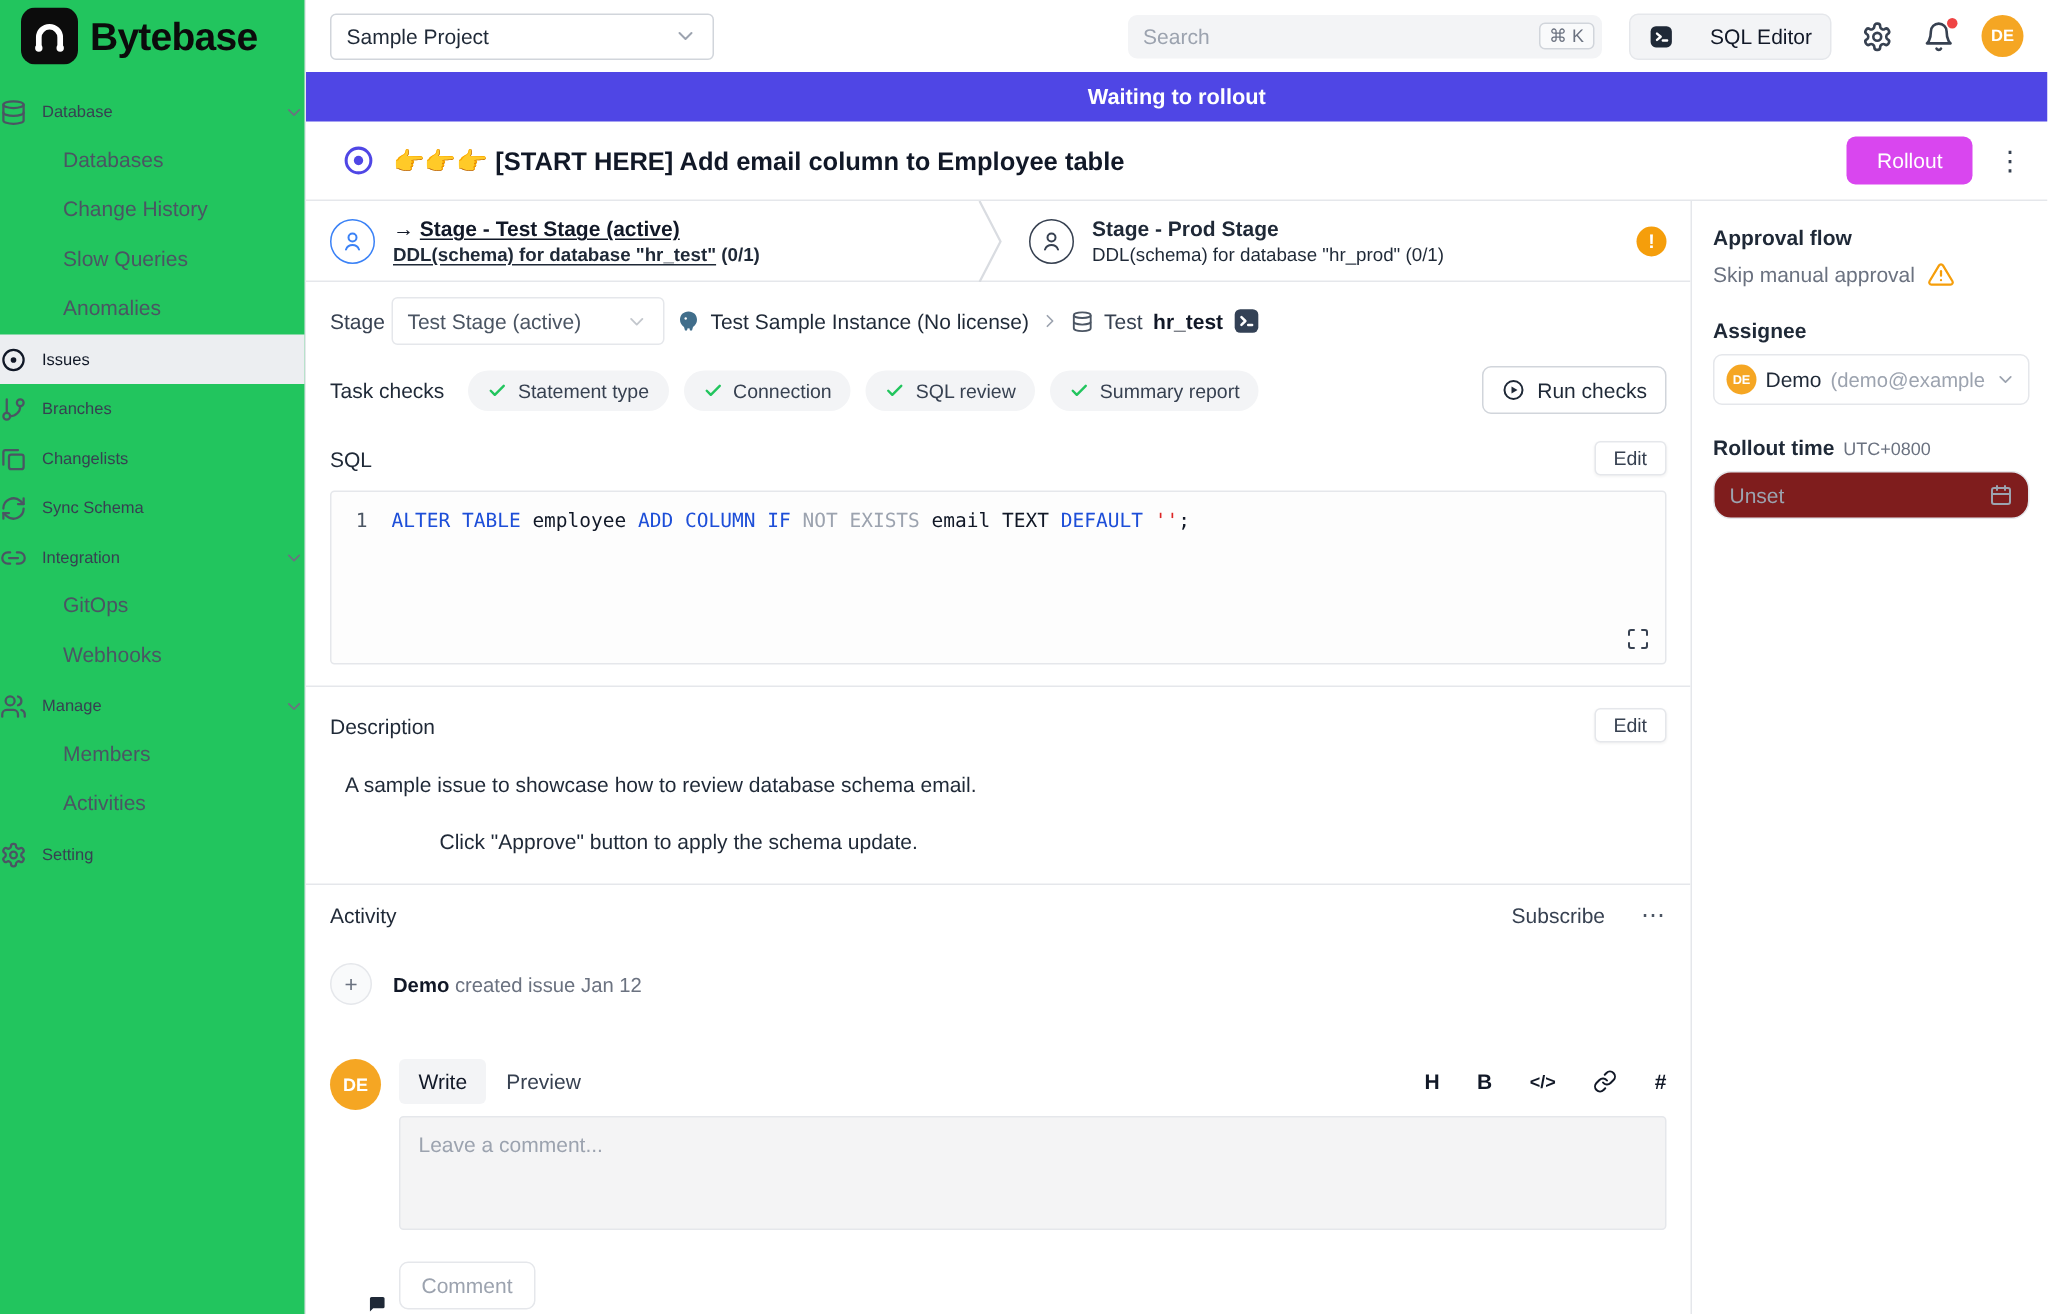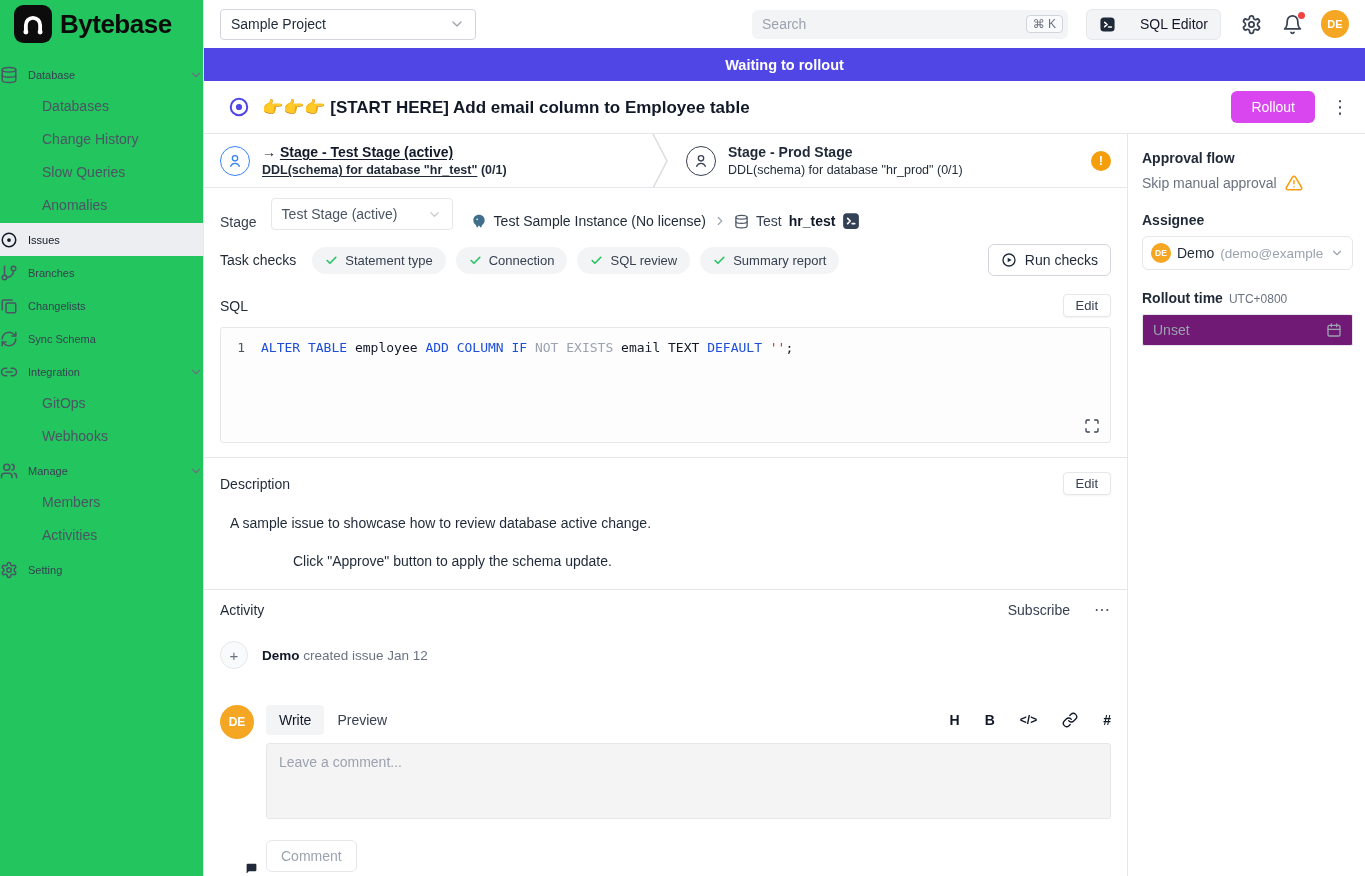--- a/index.html
+++ b/index.html
@@ -57,21 +57,21 @@
   .stage-l1 { font-size:14px; color:#111827; }
   .stage1 .stage-l1 { font-weight:700; }
   .stage2 .stage-l1 { font-weight:600; color:#1f2937; }
   .stage-l2 { font-size:12.5px; color:#1f2937; margin-top:3px; }
   .stage1 .stage-l2 { font-weight:700; }
   .u { text-decoration:underline; text-underline-offset:2px; }
   .warn-dot { margin-left:auto; width:20px; height:20px; border-radius:50%; background:#f59e0b; color:#fff; font-size:13px; font-weight:700; display:flex; align-items:center; justify-content:center; }
   .stage-sep { flex:0 0 18px; align-self:stretch; }
 
   
-  .stage-row { display:flex; align-items:flex-end; gap:10px; padding:10px 16px; height:52px; }
+  .stage-row { display:flex; align-items:center; padding:10px 16px; height:52px; }
   .stage-row .lbl { color:#374151; margin-right:4px; }
   .select { width:182px; height:32px; border:1px solid #e5e7eb; border-radius:4px; display:flex; align-items:center; justify-content:space-between; padding:0 10px; color:#4b5563; cursor:pointer; background:#fff; }
   .select .chev { color:#c3c7cd; }
   .crumb { display:flex; align-items:center; gap:7px; margin-left:8px; }
   .crumb .inst { color:#1f2937; cursor:pointer; }
   .crumb .sep { color:#9ca3af; }
   .crumb .env { color:#374151; cursor:pointer; }
   .crumb .db { font-weight:700; color:#111827; cursor:pointer; }
 
   
@@ -128,21 +128,21 @@
   .rightpanel { flex:1; padding:16px 12px 0 14px; }
   .rp-title { font-weight:600; color:#1f2937; font-size:14px; }
   .skip-row { display:flex; align-items:center; gap:8px; margin-top:8px; color:#6b7280; }
   .assignee-box { margin-top:8px; border:1px solid #e5e7eb; border-radius:6px; padding:6px 8px; display:flex; align-items:center; gap:6px; cursor:pointer; }
   .avatar-xs { width:20px; height:20px; border-radius:50%; background:#f5a623; color:#fff; font-size:8.5px; font-weight:700; display:flex; align-items:center; justify-content:center; flex:0 0 20px; }
   .assignee-name { color:#1f2937; white-space:nowrap; }
   .assignee-email { color:#9ca3af; font-size:13.5px; white-space:nowrap; overflow:hidden; flex:1; }
   .assignee-box .chev { color:#9ca3af; flex:0 0 14px; }
   .rp-sec { margin-top:20px; display:flex; align-items:baseline; gap:6px; }
   .tz { font-size:12px; color:#6b7280; }
-  .unset-box { margin-top:8px; border:1px solid #e5e7eb; border-radius:2px; padding:7px 10px; display:flex; align-items:center; justify-content:space-between; color:#9ca3af; cursor:pointer; background:#701a75; }
+  .unset-box { margin-top:8px; border:1px solid #e5e7eb; border-radius:12px; padding:7px 10px; display:flex; align-items:center; justify-content:space-between; color:#9ca3af; cursor:pointer; background:#7f1d1d; }
 </style>
 </head>
 <body>
 
 <div class="app">
 
   <aside class="sidebar">
     <div class="logo">
       <span>
         <svg width="38" height="38" viewBox="0 0 40 40">
@@ -459,21 +459,21 @@
                 </svg>
               </span>
           </div>
         </div>
 
         <div class="desc-section">
           <div class="section-head">
             <span class="section-title">Description</span>
             <button class="edit-btn">Edit</button>
           </div>
-          <div class="desc-l1">A sample issue to showcase how to review database active change.</div>
+          <div class="desc-l1">A sample issue to showcase how to review database schema email.</div>
           <div class="desc-l2">Click "Approve" button to apply the schema update.</div>
         </div>
 
         <div class="activity-section">
           <div class="act-head">
             <span class="section-title">Activity</span>
             <span class="act-right">
               <button class="subscribe">Subscribe</button>
               <span class="more">⋯</span>
             </span>

